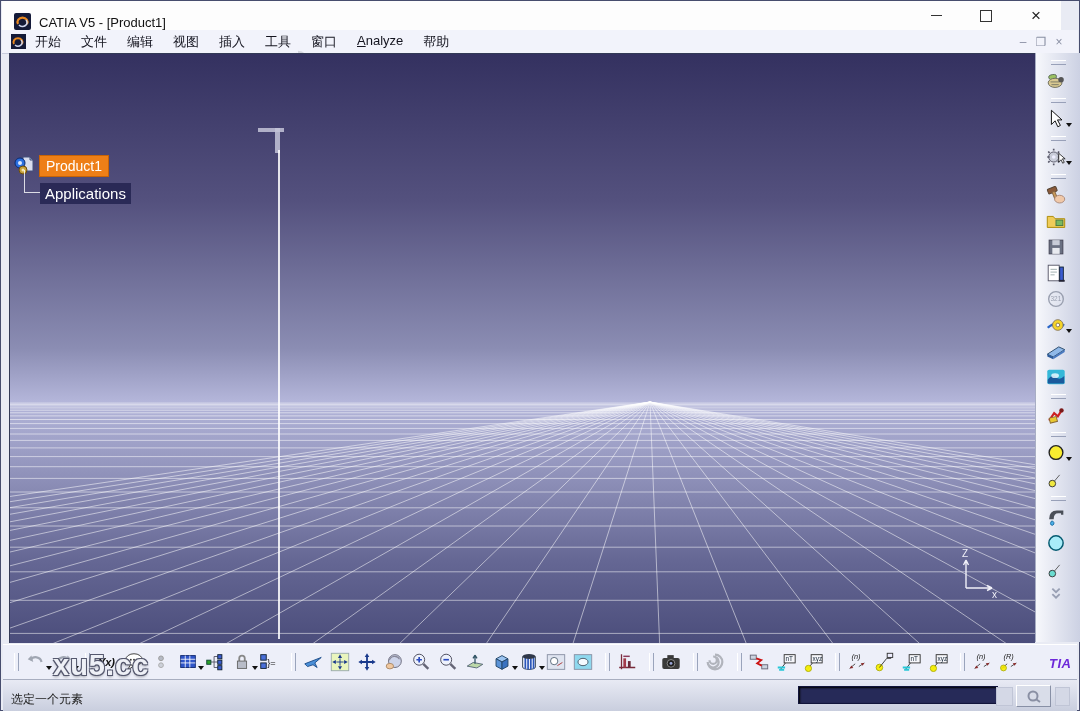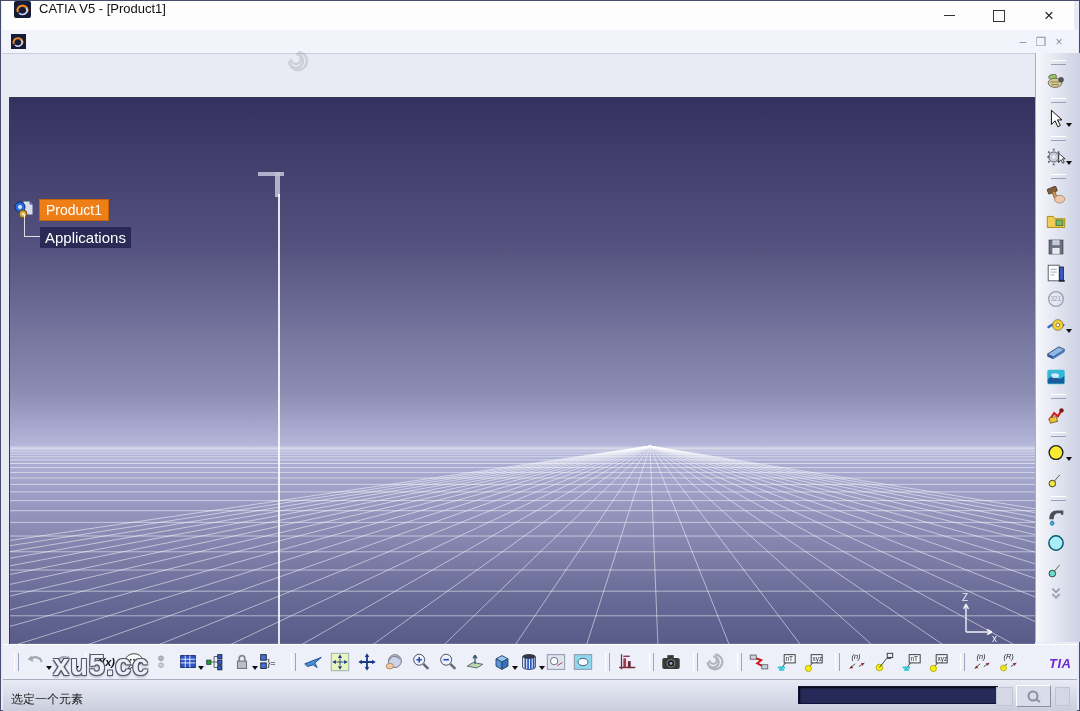--- a/index.html
+++ b/index.html
@@ -1,41 +1,41 @@
 <!DOCTYPE html>
 <html><head>
 <meta charset="utf-8">
 <style>
   html,body{margin:0;padding:0;}
   body{width:1080px;height:711px;overflow:hidden;font-family:"Liberation Sans",sans-serif;background:#98a0b4;}
   .window{position:absolute;inset:0;background:#e9ebf4;border:1px solid #474d6e;box-sizing:border-box;}
 
   
-  .titlebar{position:absolute;left:1px;right:5px;top:0;height:29px;background:#fdfdfd;display:flex;align-items:flex-start;}
+  .titlebar{position:absolute;left:1px;right:18px;top:0;height:29px;background:#fdfdfd;display:flex;align-items:flex-end;}
   .app-logo{width:17px;height:17px;margin:0 8px 0 12px;flex:none;}
   .title-text{font-size:13px;color:#111;}
   .win-controls{margin-left:auto;display:flex;height:100%;}
   .win-btn{width:50px;height:100%;display:flex;align-items:center;justify-content:center;color:#222;}
   .min-line{width:11px;height:0;border-top:1.6px solid #333;}
   .max-box{width:10px;height:10px;border:1.4px solid #333;}
   .close-x{font-size:17px;line-height:1;color:#222;}
 
   
   .menubar{position:absolute;left:1px;right:1px;top:29px;height:23px;background:#f2f3fb;border-bottom:1px solid #c9cdde;display:flex;align-items:center;font-size:13px;color:#14141f;}
   .menu-appicon{width:15px;height:15px;margin:0 9px 0 9px;flex:none;}
   .menu-item{margin-right:20px;white-space:nowrap;}
   .menu-item u{text-decoration:underline;}
   .mdi-controls{margin-left:auto;display:flex;align-items:center;margin-right:10px;color:#8a90a4;}
   .mdi-btn{width:18px;height:15px;display:flex;align-items:center;justify-content:center;font-size:12px;}
   .wm-swirl{position:absolute;left:278px;top:18px;opacity:.28;pointer-events:none;}
 
   
   .viewport{position:absolute;left:8px;top:52px;width:1025px;height:589px;overflow:hidden;
     border-top:1px solid #333a56;border-left:1px solid #333a56;
-    background:linear-gradient(#343160 0%,#54517e 25%,#8b8db3 50%,#b4b6da 59%,#9193bb 71%,#656794 86%,#4b4d7b 100%);margin-top:44px;}
+    background:linear-gradient(#343160 0%,#54517e 25%,#8b8db3 50%,#b4b6da 59%,#9193bb 71%,#656794 86%,#4b4d7b 100%);}
   .grid-svg{position:absolute;left:0;top:0;}
   .tree-line{position:absolute;left:268px;top:96px;width:1.5px;height:489px;background:rgba(255,255,255,.85);}
   .tree-bracket-h{position:absolute;left:248px;top:74px;width:26px;height:4px;background:#c4c4d8;opacity:.85;}
   .tree-bracket-v{position:absolute;left:265px;top:74px;width:5px;height:25px;background:#c4c4d8;opacity:.85;}
   .tree-connector-v{position:absolute;left:14px;top:116px;width:1px;height:22px;background:rgba(255,255,255,.8);}
   .tree-connector-h{position:absolute;left:14px;top:138px;width:16px;height:1px;background:rgba(255,255,255,.8);}
   .tree-root-icon{position:absolute;left:4px;top:99px;}
   .tree-root{position:absolute;left:29px;top:101px;background:#ee7f17;color:#fff;font-size:14px;padding:2px 6px;border:1px solid #c86406;}
   .tree-child{position:absolute;left:30px;top:129px;background:rgba(35,35,80,.85);color:#fff;font-size:15px;padding:2px 5px;}
   .axis-ind{position:absolute;left:942px;top:494px;}
@@ -89,20 +89,31 @@
         </div>
     </div>
   </div>
 
   <div class="menubar">
     <svg class="menu-appicon" viewBox="0 0 15 15">
       <rect width="15" height="15" fill="#141a38"></rect>
       <path d="M3 10 A4.5 4 0 1 1 11 10" stroke="#e88820" stroke-width="2" fill="none"></path>
       <path d="M4 11 A3 2.6 0 1 0 10 6" stroke="#cfd6ee" stroke-width="1.4" fill="none"></path>
     </svg>
+    <span id="menu-items" style="display:flex;">
+        <span class="menu-item">开始</span>
+        <span class="menu-item">文件</span>
+        <span class="menu-item">编辑</span>
+        <span class="menu-item">视图</span>
+        <span class="menu-item">插入</span>
+        <span class="menu-item">工具</span>
+        <span class="menu-item">窗口</span>
+        <span class="menu-item"><u>A</u>nalyze</span>
+        <span class="menu-item">帮助</span>
+      </span>
     <svg class="wm-swirl" width="36" height="26" viewBox="0 0 36 26">
       <path d="M18 4 a9 9 0 1 1 -9 9 a7 7 0 1 0 7 -7 a5 5 0 1 1 -5 5" fill="none" stroke="#8a8a96" stroke-width="2.5"></path>
     </svg>
     <div class="mdi-controls">
       <div class="mdi-btn">–</div>
       <div class="mdi-btn">❐</div>
       <div class="mdi-btn">×</div>
     </div>
   </div>
 

